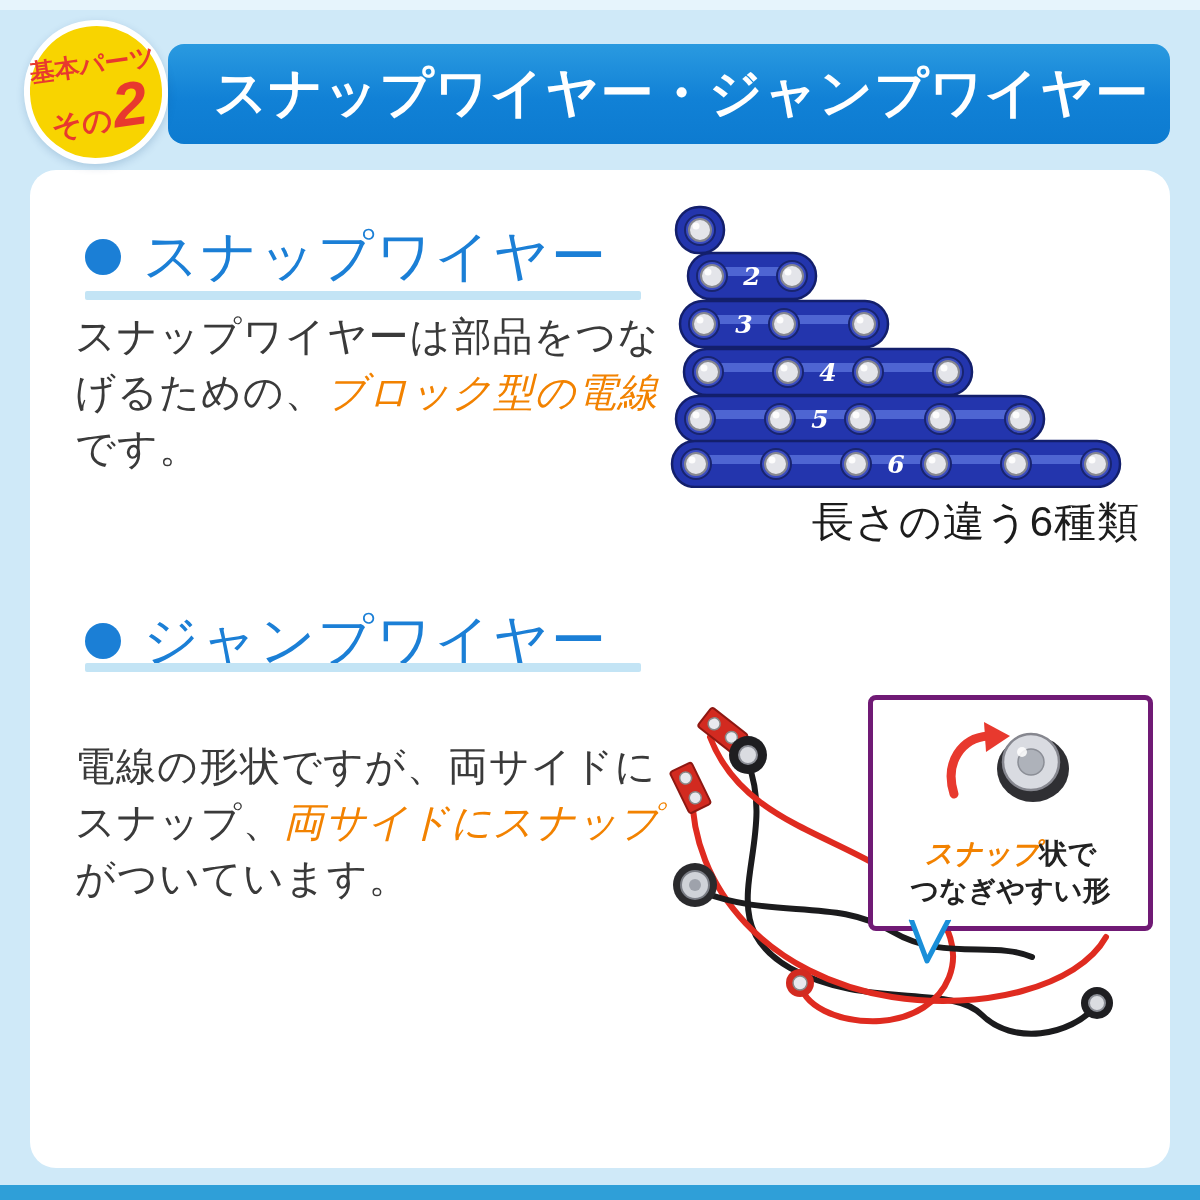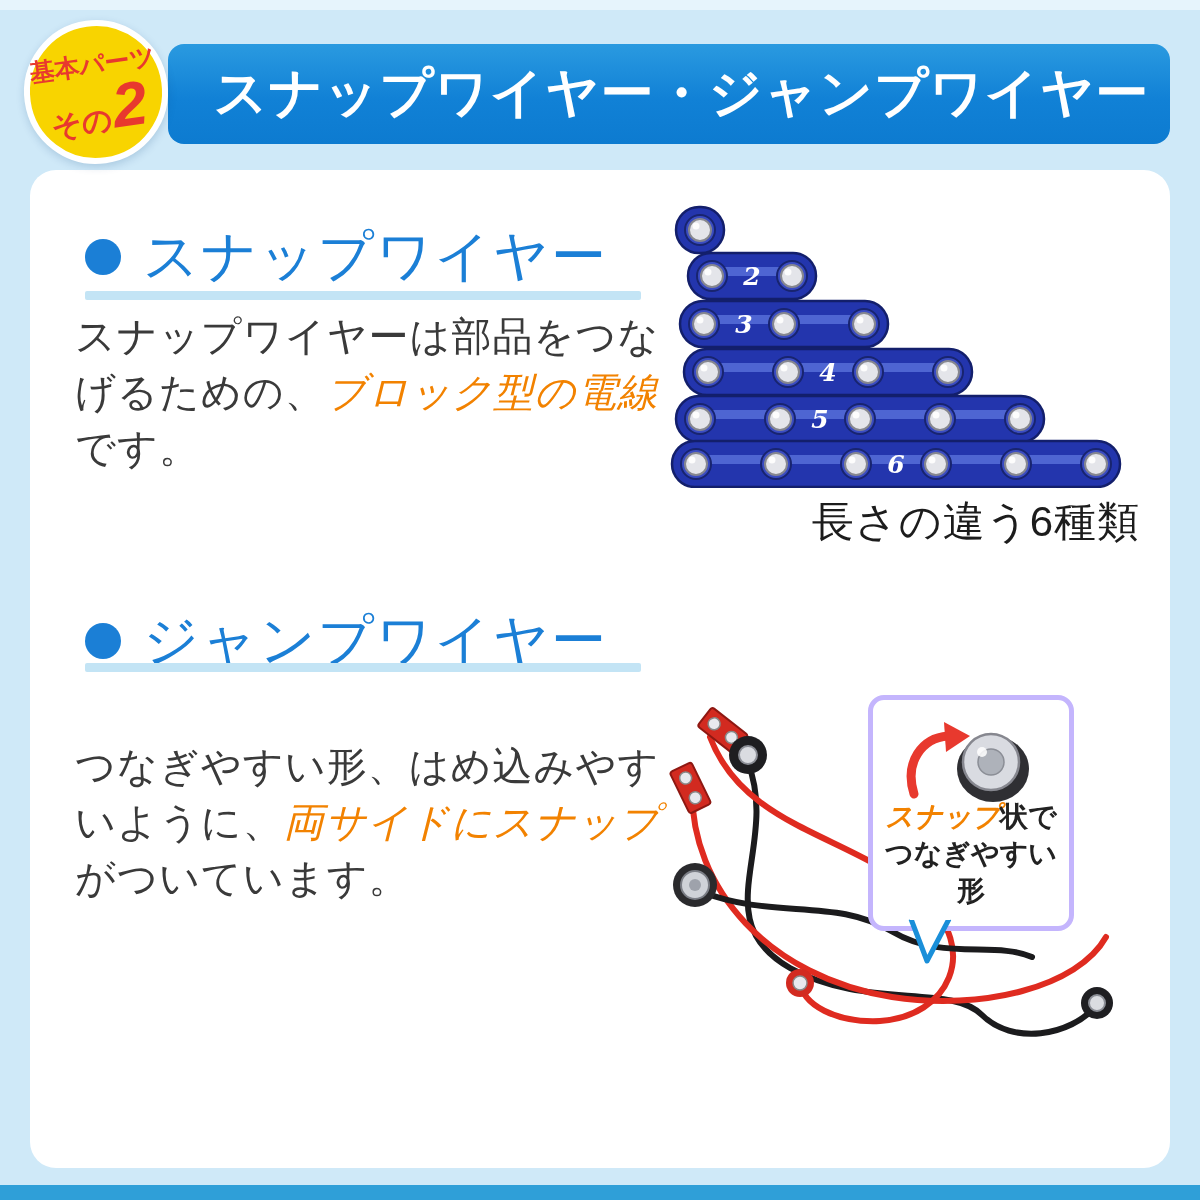--- a/index.html
+++ b/index.html
@@ -29,22 +29,22 @@
   .heading-text { color:#1b7fd6; font-size:55px; font-weight:normal; letter-spacing:2px; white-space:nowrap; }
   .underline { position:absolute; height:9px; background:#c3e4f5; width:556px; border-radius:2px; }
 
   .body-text { position:absolute; font-size:40px; line-height:1.40; color:#3a3a3a;
     letter-spacing:1px; word-break:break-all; }
   .orange { color:#f28200;font-style:italic; }
 
   .figure { position:absolute; }
   .caption { position:absolute; font-size:40px; color:#1c1c1c; text-align:right; font-weight:400; letter-spacing:1px; }
 
-  .bubble { position:absolute; left:218px; top:10px; width:206px; height:236px; background:#fff;
-    border:5px solid #c4b5fd; border-radius:16px; z-index:2; }
+  .bubble { position:absolute; left:218px; top:10px; width:285px; height:236px; background:#fff;
+    border:5px solid #701a75; border-radius:8px; z-index:2; }
   .bubble-art { position:absolute; left:50%; top:14px; transform:translateX(-50%); }
   .bubble-text { position:absolute; bottom:16px; width:100%; text-align:center;
     font-size:28px; font-weight:bold; color:#222; line-height:1.32; letter-spacing:0; }
   .bubble-tail { position:absolute; left:24px; bottom:-40px; z-index:1; }
 </style>
 </head>
 <body>
 
 <div class="page">
   <div class="top-strip"></div>
@@ -160,21 +160,21 @@
     <div class="caption" style="left:610px; top:324px; width:500px; font-size:42px;">長さの違う6種類</div>
 
     <div class="section-heading" style="left:55px; top:422px;margin-top:12px;">
       <span class="bullet"></span>
       <span class="heading-text">ジャンプワイヤー</span>
     </div>
     <div class="underline" style="left:55px; top:493px;"></div>
 
     <p class="body-text" style="left:45px; top:512px; width:590px;">
       <br>
-      <span>つなぎやすい形、はめ込みやすいように、</span><span class="orange">両サイドにスナップ</span><span>がついています。</span>
+      <span>電線の形状ですが、両サイドにスナップ、</span><span class="orange">両サイドにスナップ</span><span>がついています。</span>
     </p>
 
     <div class="figure" style="left:620px; top:515px; width:490px; height:375px;">
       <svg viewBox="0 0 490 375" width="490" height="375">
 
         <path d="M 98 78 C 130 160, 55 235, 140 283 C 215 325, 300 298, 332 330 C 362 360, 420 352, 447 320" stroke="#1b1b1d" stroke-width="6" fill="none" stroke-linecap="round"></path>
         <path d="M 60 52 C 95 145, 205 150, 272 212 C 332 265, 298 332, 230 336 C 186 338, 152 320, 150 296" stroke="#df2b20" stroke-width="6" fill="none" stroke-linecap="round"></path>
         <path d="M 42 102 C 40 205, 120 292, 242 312 C 332 326, 428 302, 456 252" stroke="#df2b20" stroke-width="6" fill="none" stroke-linecap="round"></path>
         <path d="M 52 207 C 125 235, 185 212, 243 247 C 292 276, 345 256, 382 272" stroke="#1b1b1d" stroke-width="6" fill="none" stroke-linecap="round"></path>
 

